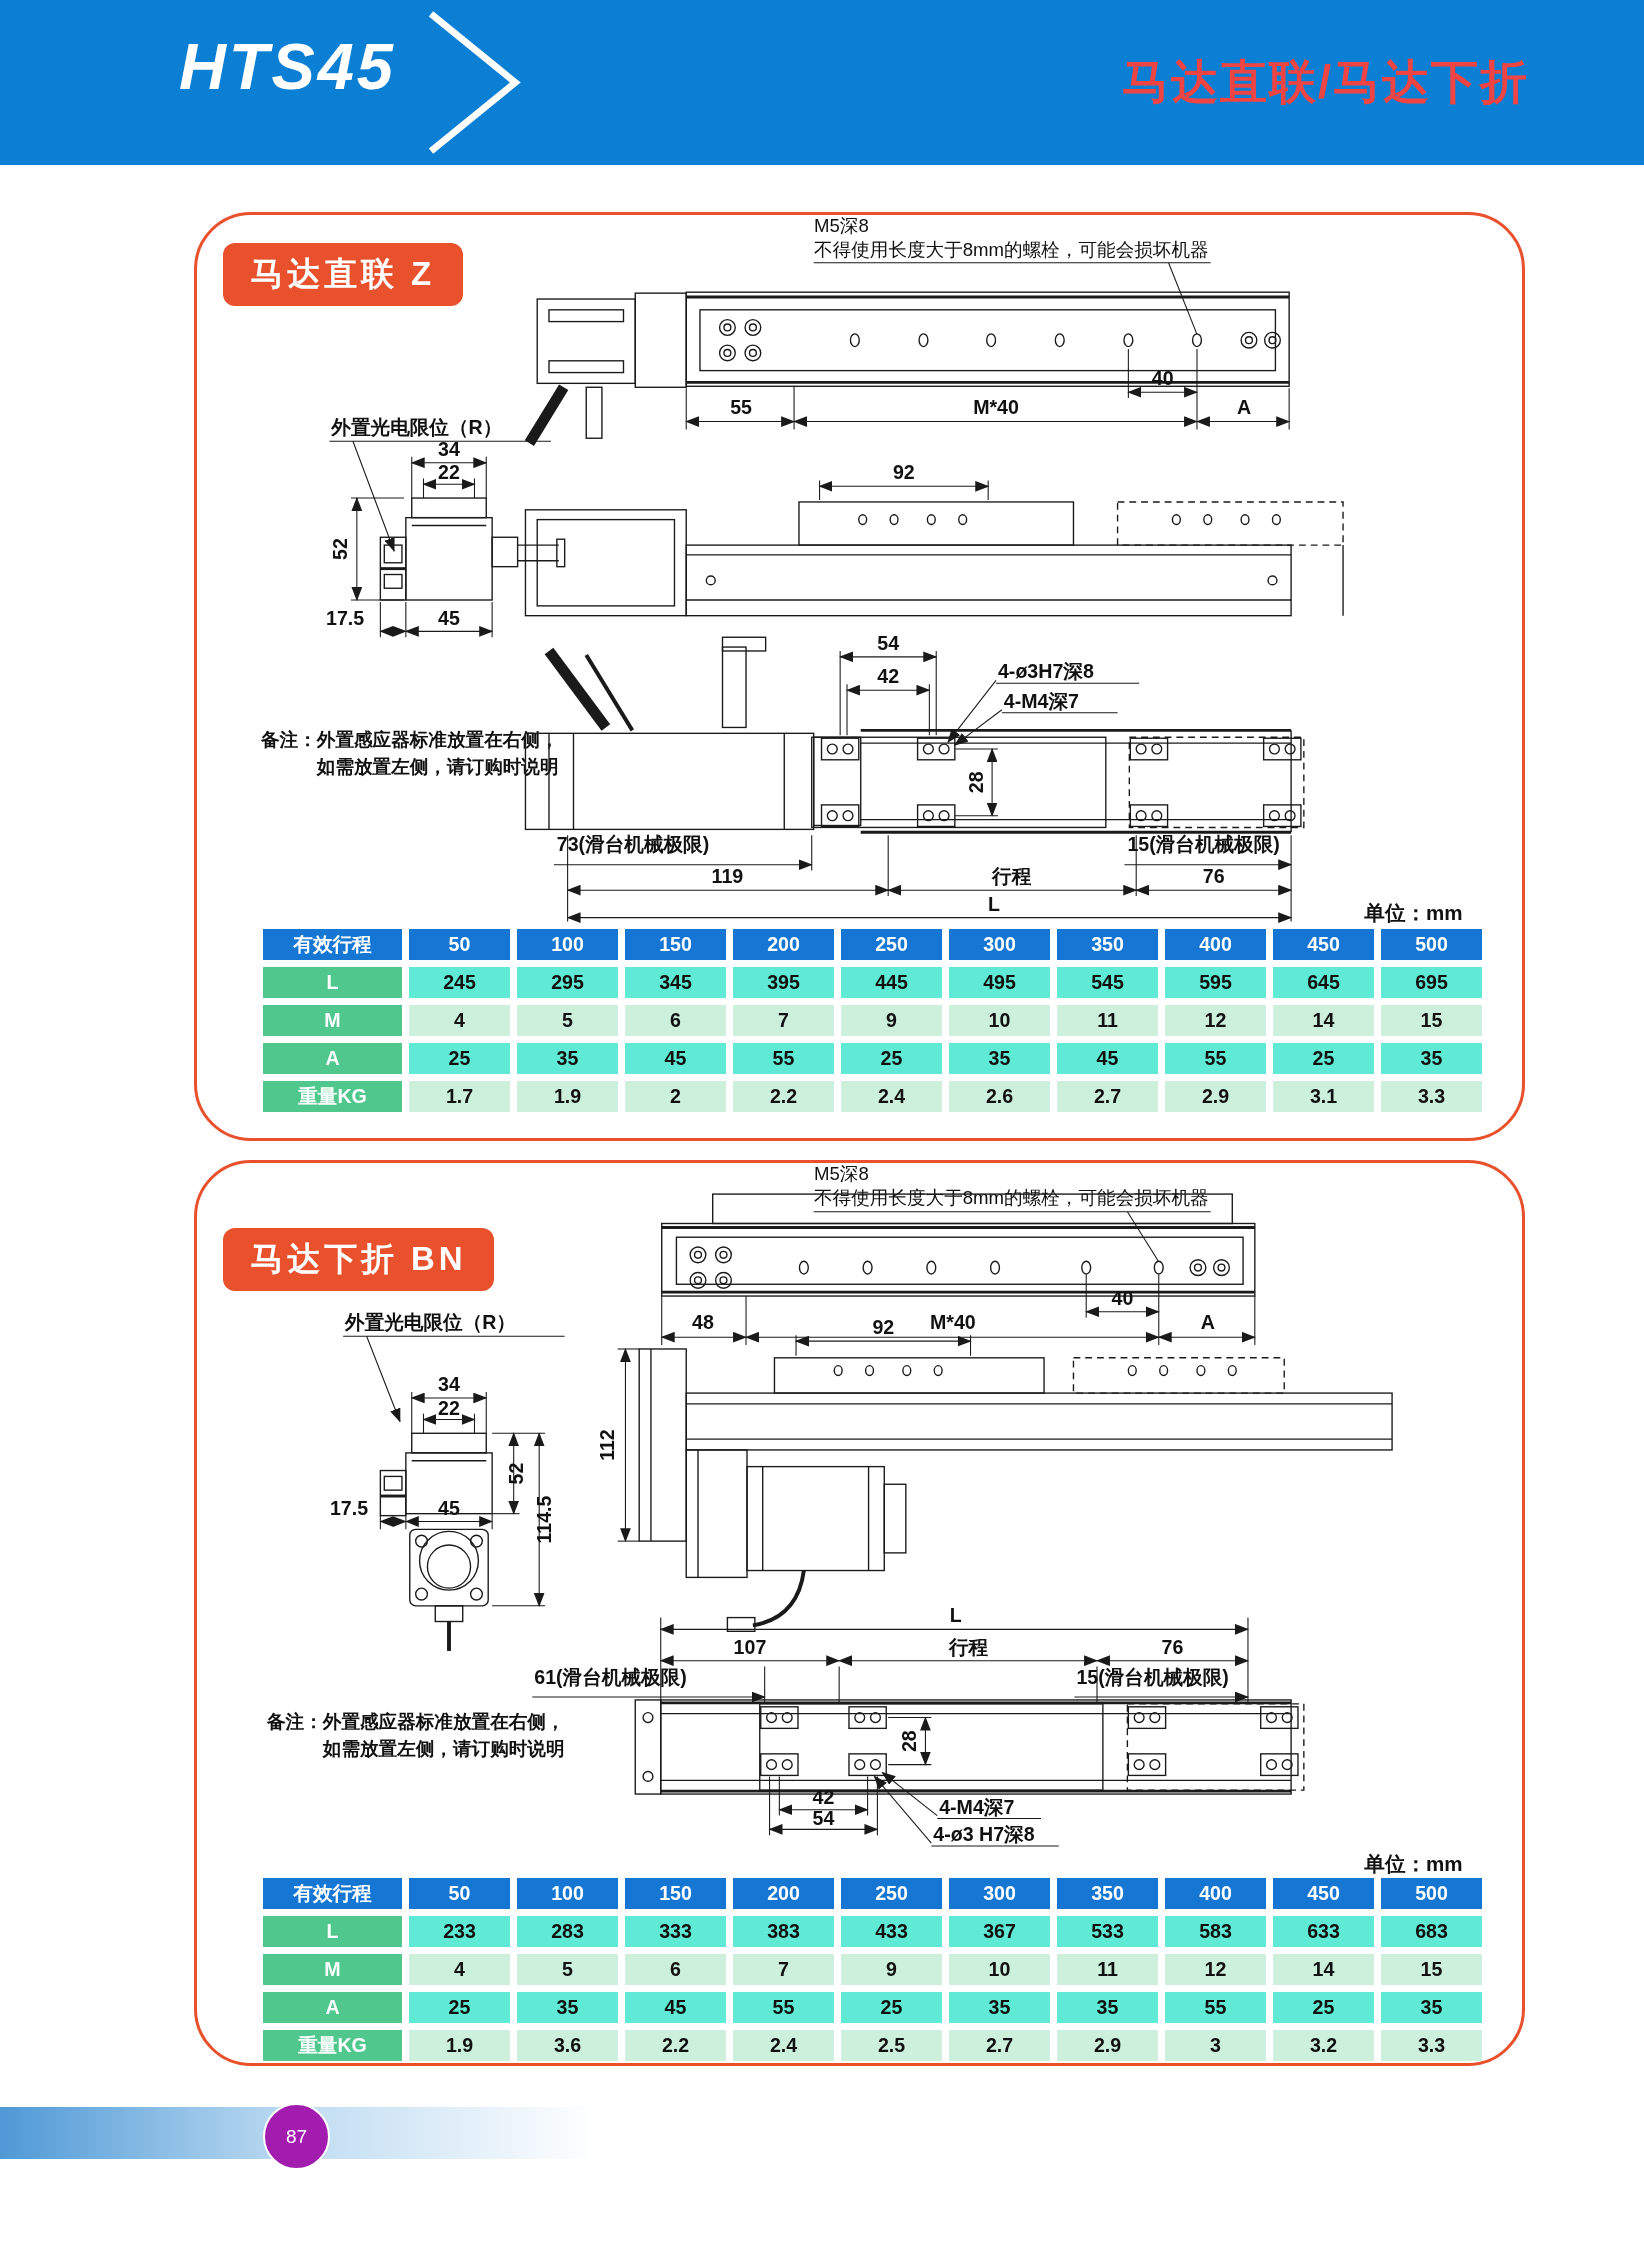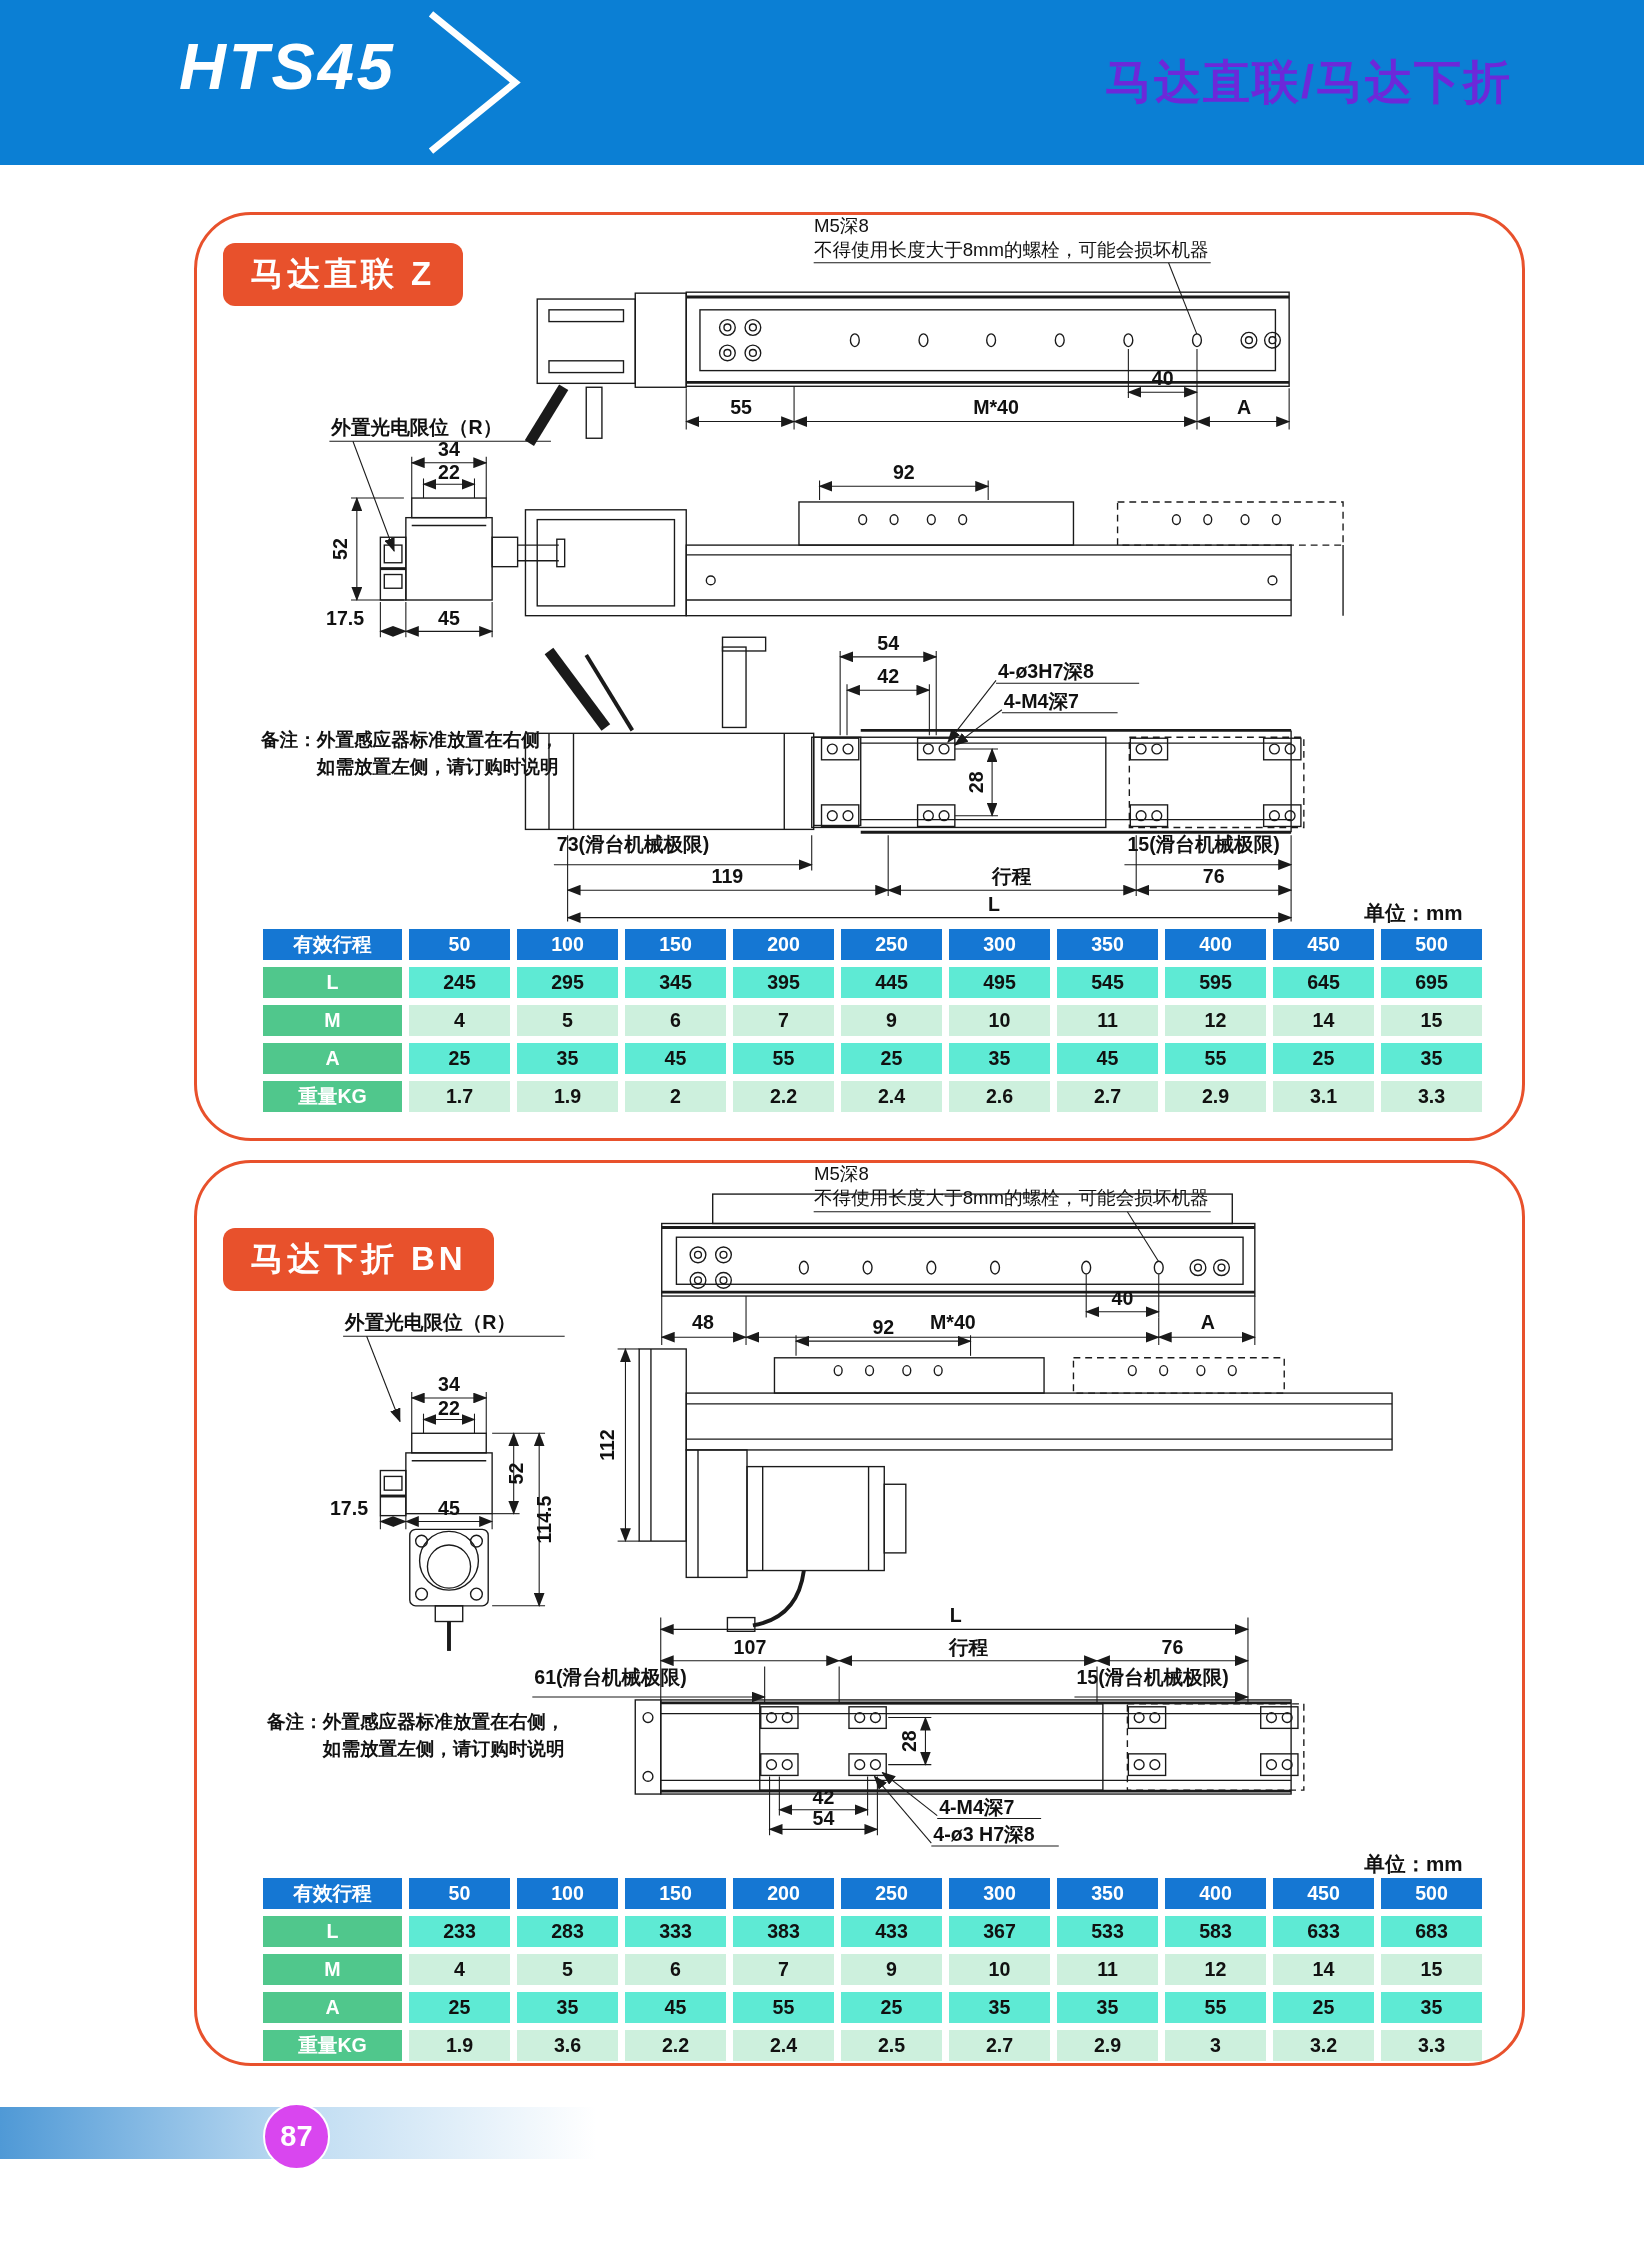--- a/index.html
+++ b/index.html
@@ -2,21 +2,21 @@
 <html><head>
 <meta charset="utf-8">
 <style>
   html,body{margin:0;padding:0;}
   body{width:1645px;height:2247px;position:relative;background:#fff;
        font-family:"Liberation Sans","DejaVu Sans",sans-serif;overflow:hidden;}
   .abs{position:absolute;}
   
   #header{left:0;top:0;width:1645px;height:165px;background:#0b7fd4;}
   #model{left:179px;top:29px;font-size:65px;font-weight:bold;color:#fff;letter-spacing:2.9px;font-style:italic;}
-  #htitle{right:133px;top:51px;font-size:47px;font-weight:bold;color:#6d28d9;letter-spacing:2px;margin-left:48px;}
+  #htitle{right:116px;top:51px;font-size:47px;font-weight:bold;color:#ef4444;letter-spacing:2px;margin-left:48px;}
   
   .panel{border:3.9px solid #e8512c;border-radius:57px;background:#fff;}
   #panel1{left:194px;top:212px;width:1325px;height:923px;}
   #panel2{left:194px;top:1160px;width:1325px;height:900px;}
   .badge{background:#e8512c;color:#fff;font-weight:bold;font-size:33px;
          padding:8.8px 27.4px;border-radius:12px;letter-spacing:3.9px;}
   #badge1{left:223px;top:243px;}
   #badge2{left:223px;top:1228px;}
   .warn{font-size:18.6px;line-height:23.5px;color:#111;white-space:nowrap;}
   #warn1{left:814px;top:214px;}
@@ -43,22 +43,22 @@
   .cell.th{background:#1577d3;color:#fff;}
   .cell.rl{background:#50c78c;color:#fff;}
   .cell.c0{background:#5eead4;}
   .cell.c1{background:#cdf0dd;}
   #table1{left:263px;top:929px;}
   #table2{left:263px;top:1878px;}
   
   #footbar{left:0;top:2107px;width:596px;height:52px;
            background:linear-gradient(to right,#4f99d6,#bfdcf2,#ffffff);}
   #pagenum{left:263px;top:2103px;width:63px;height:63px;border-radius:50%;
-           background:#d946ef;border:2.9px solid #fff;color:#fff;font-size:29px;
-           font-weight:bold;display:flex;align-items:center;justify-content:center;}
+           background:#a21caf;border:2.9px solid #fff;color:#fff;font-size:19px;
+           font-weight:normal;display:flex;align-items:center;justify-content:center;}
 </style>
 </head>
 <body>
 
 <div class="abs" id="header">
   <svg class="abs" style="left:421px;top:7.8px;" width="118" height="149" viewBox="0 0 120 152">
     <polyline points="10,6 96,76 10,146" stroke="#fff" stroke-width="7" fill="none"></polyline>
   </svg>
 </div>
 <div class="abs" id="model">HTS45</div>

